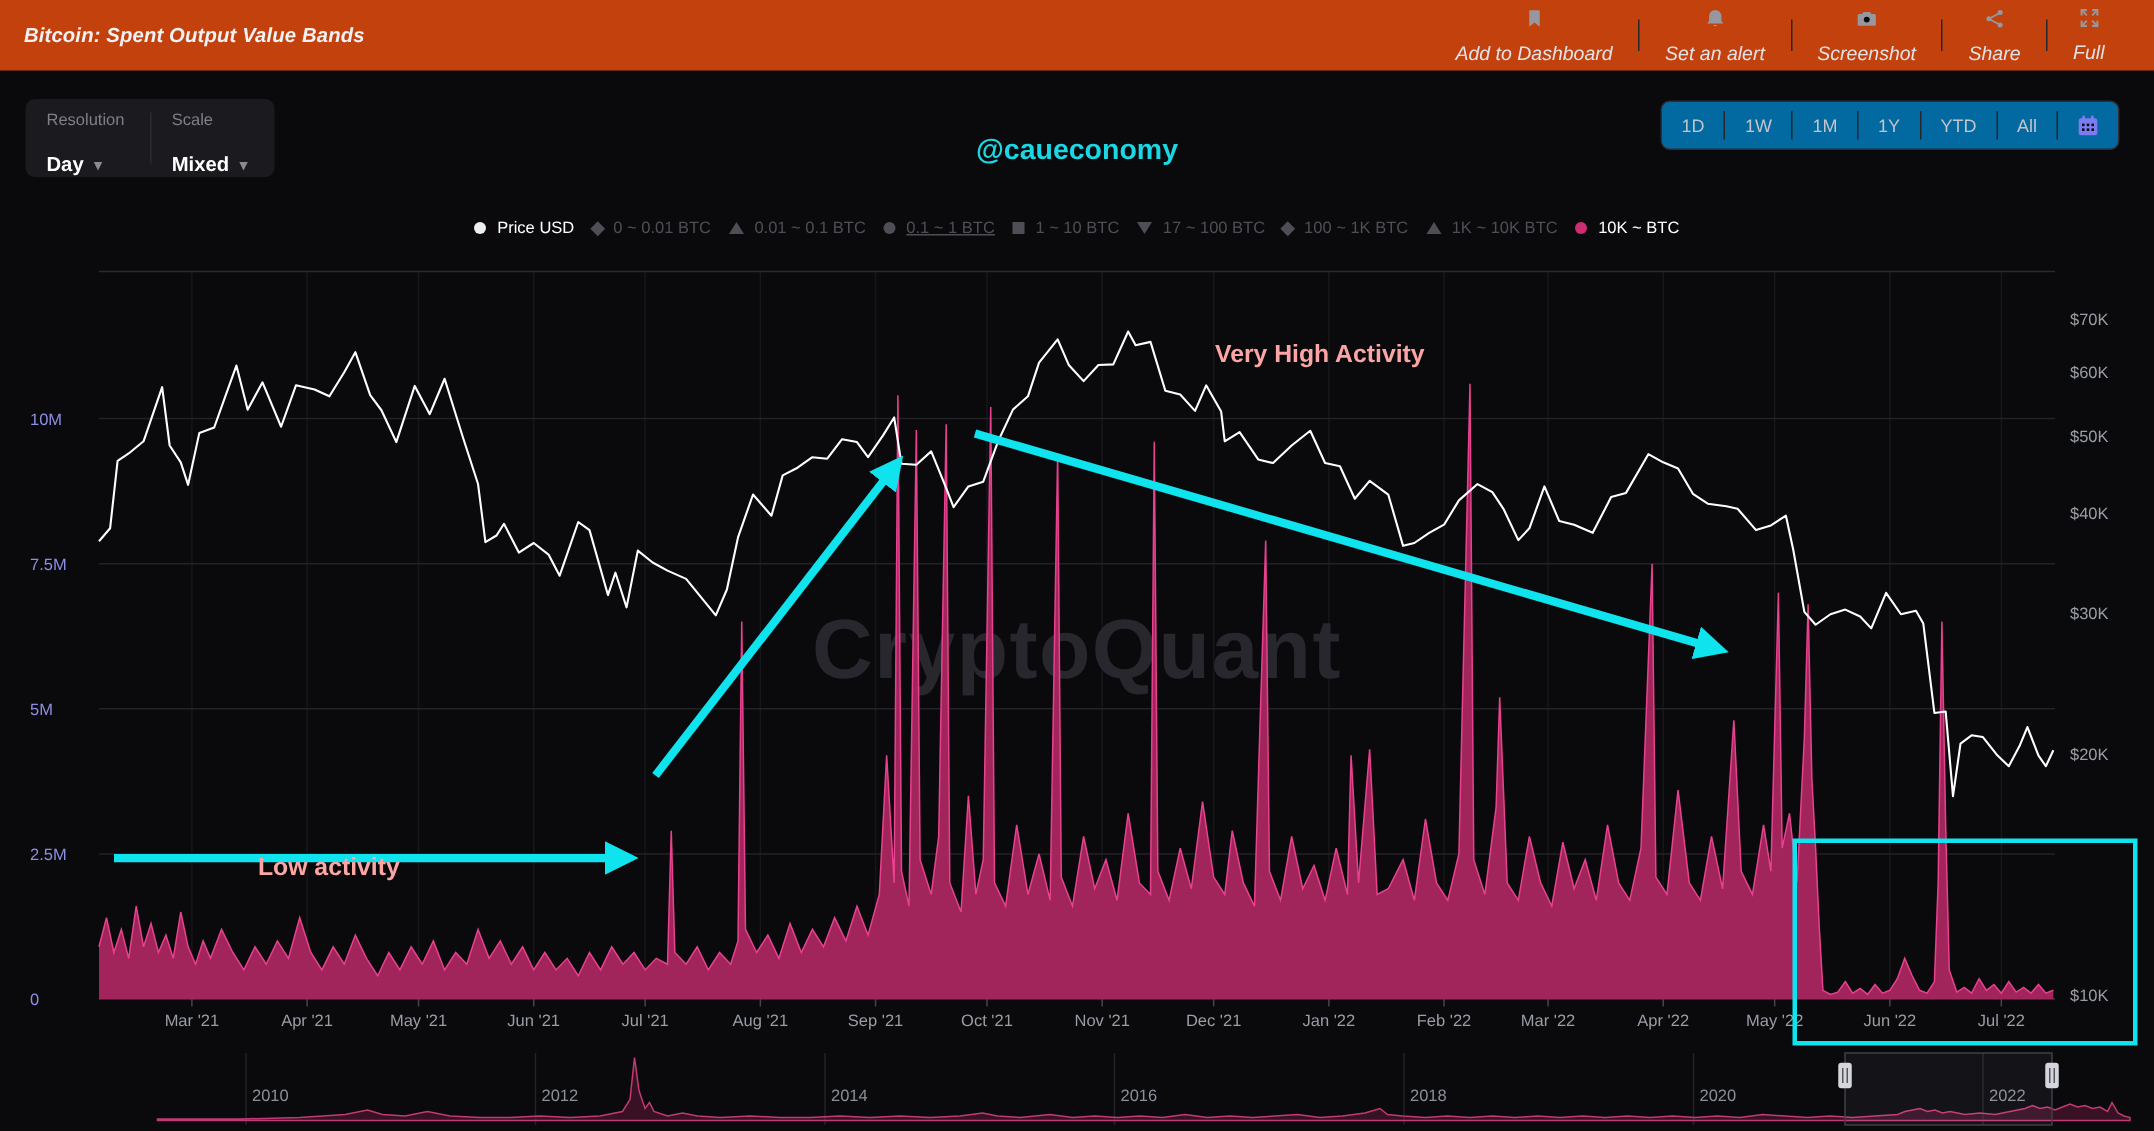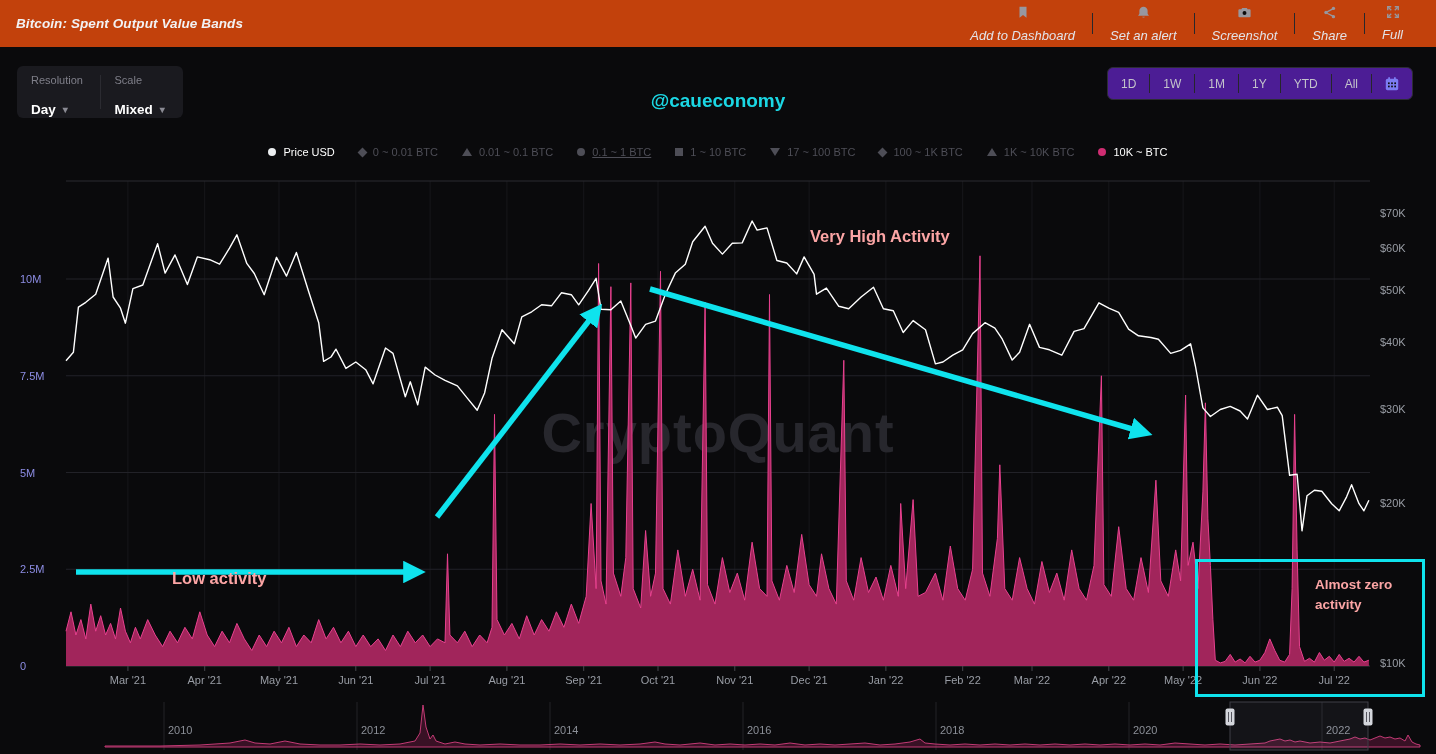--- a/index.html
+++ b/index.html
@@ -25,27 +25,27 @@
   .ctrl-lab{font-size:11px;color:#7f7f89;margin-bottom:16px;}
   .ctrl-val{font-size:13.5px;color:#ffffff;font-weight:600;display:flex;align-items:center;gap:7px;}
   .caret{font-size:10px;color:#8a8a93;}
   .ctrl-sep{width:1px;background:#2b2b31;margin:9px 0;}
 
   
   .handle{left:50%;top:90px;transform:translateX(-50%);color:#1bd7e4;font-size:19px;font-weight:700;}
 
   
   .ranges{top:67px;right:23px;height:31px;border:1px solid #2d2d34;border-radius:6px;
-          display:flex;align-items:stretch;background:#4c1d95;}
+          display:flex;align-items:stretch;background:#0369a1;}
   .rng{display:flex;align-items:center;padding:0 13px;font-size:12px;color:#c4c4cb;cursor:pointer;}
   .rng-div{width:1px;background:#26262b;margin:6px 0;}
   .rng-cal{display:flex;align-items:center;padding:0 12px;color:#7c7cf2;cursor:pointer;}
 
   
-  .legend{left:0;top:146px;width:100%;display:flex;justify-content:center;gap:24px;align-items:center;}
+  .legend{left:0;top:146px;width:100%;display:flex;justify-content:center;gap:12px;align-items:center;}
   .lg-item{display:flex;align-items:center;gap:7px;font-size:11px;cursor:pointer;white-space:nowrap;}
   .mk{width:8px;height:8px;display:inline-block;flex:0 0 auto;}
   .mk.circle{border-radius:50%;}
   .mk.diamond{width:7px;height:7px;transform:rotate(45deg);}
   .mk.square{width:8px;height:8px;}
   .mk.tri-up{width:0;height:0;background:none!important;
              border-left:5px solid transparent;border-right:5px solid transparent;
              border-bottom:8px solid;}
   .mk.tri-down{width:0;height:0;background:none!important;
              border-left:5px solid transparent;border-right:5px solid transparent;
@@ -321,18 +321,14 @@
         <span style="color: rgb(78, 78, 87);">1K ~ 10K BTC</span>
       </div>
       <div class="lg-item">
         <span class="mk circle" style="background: rgb(207, 45, 114);"></span>
         <span style="color: rgb(255, 255, 255);">10K ~ BTC</span>
       </div>
     </div>
 
   <div class="ovl anno vh">Very High Activity</div>
   <div class="ovl anno low">Low activity</div>
-  <div class="ovl anno az">
-    <div>Almost zero</div>
-    <div>activity</div>
-  </div>
 
 </div>
 
 </body></html>

